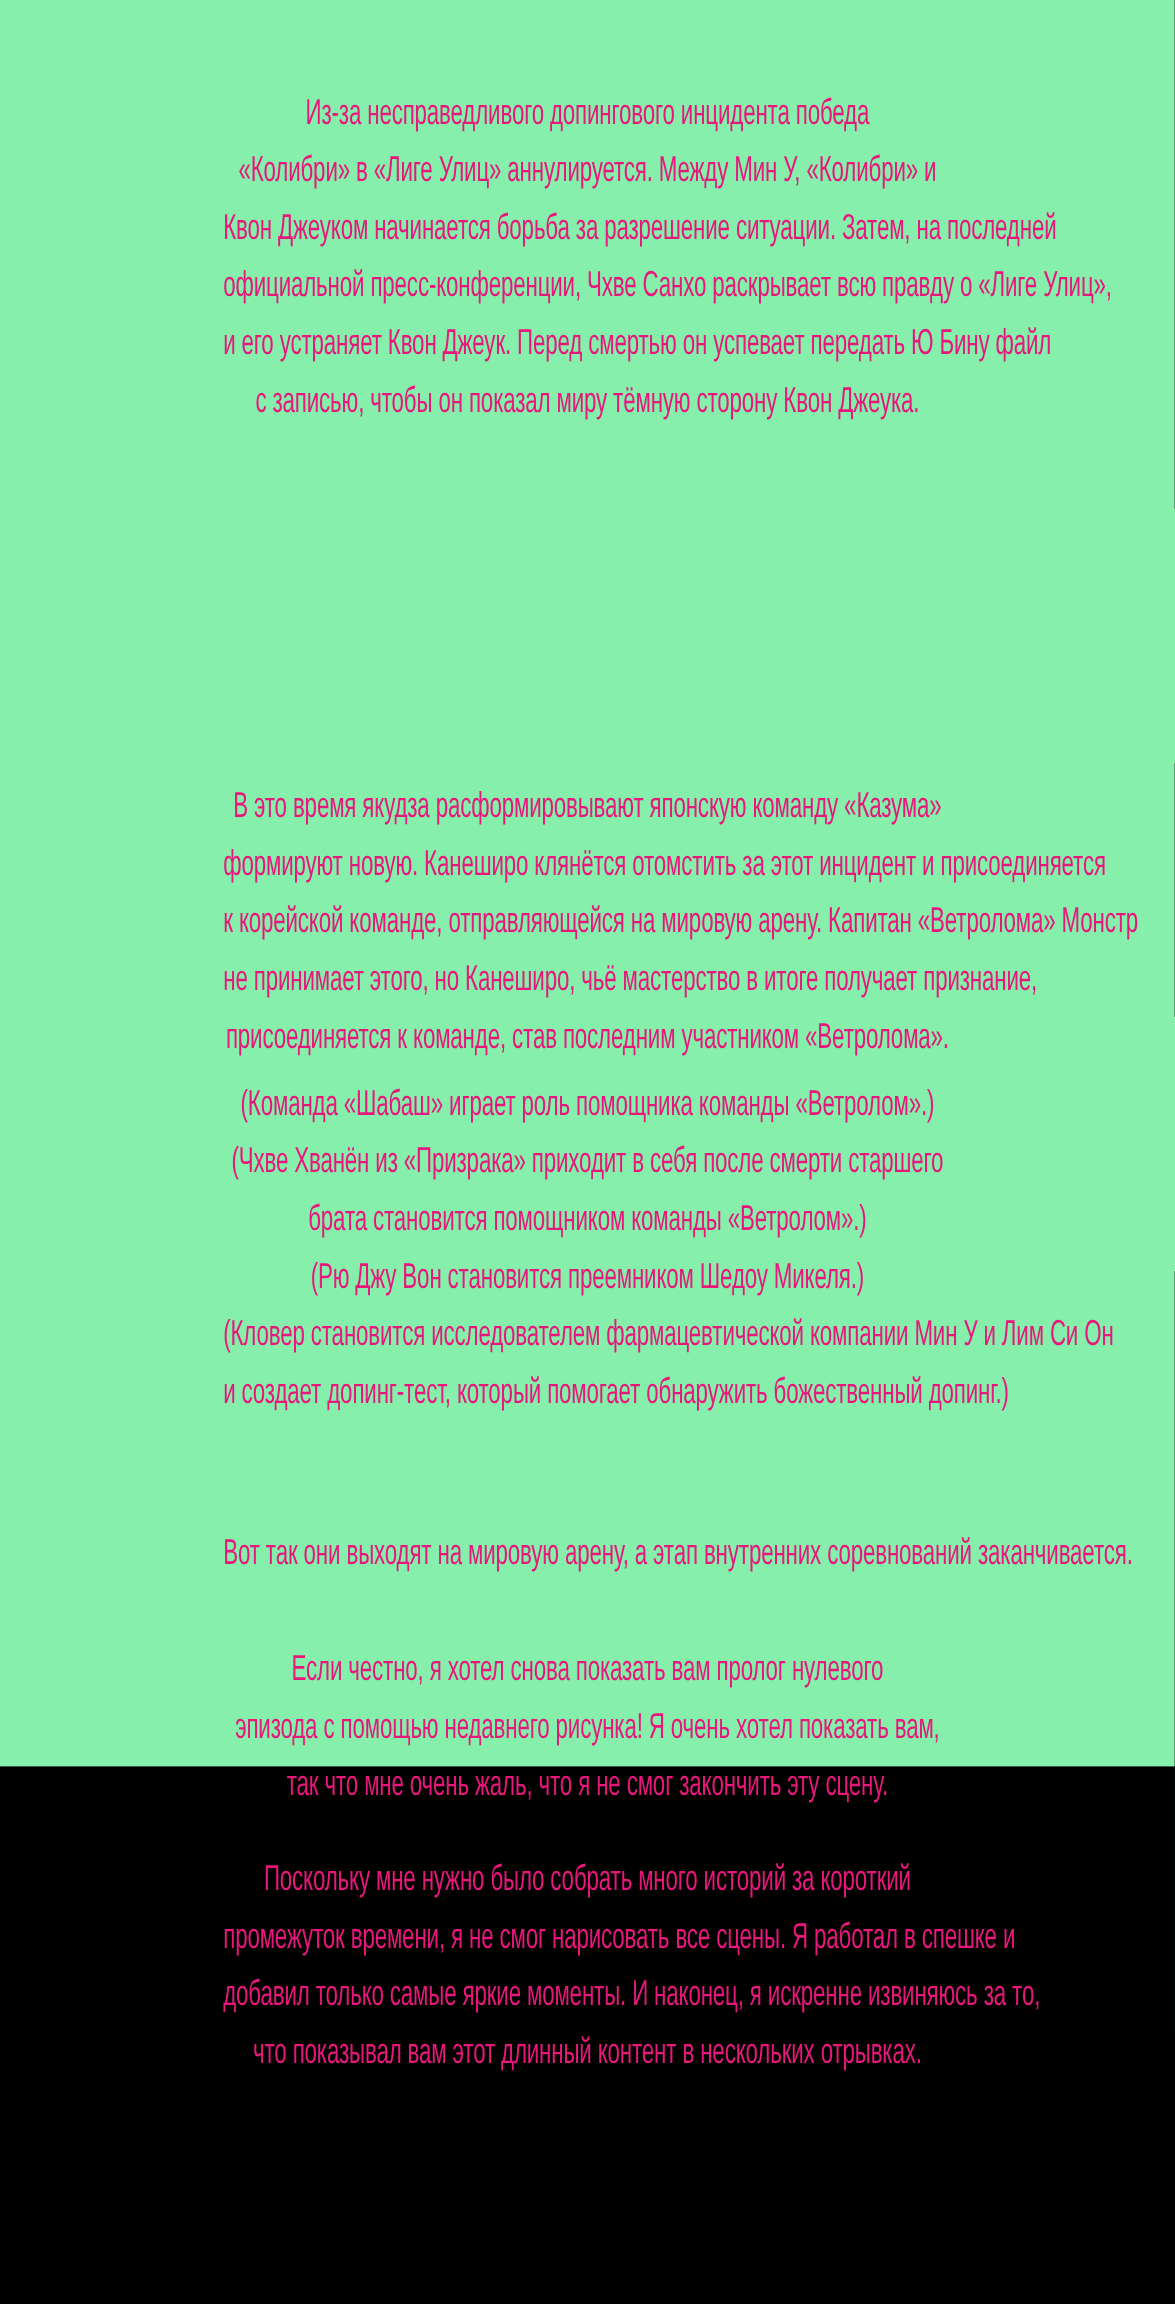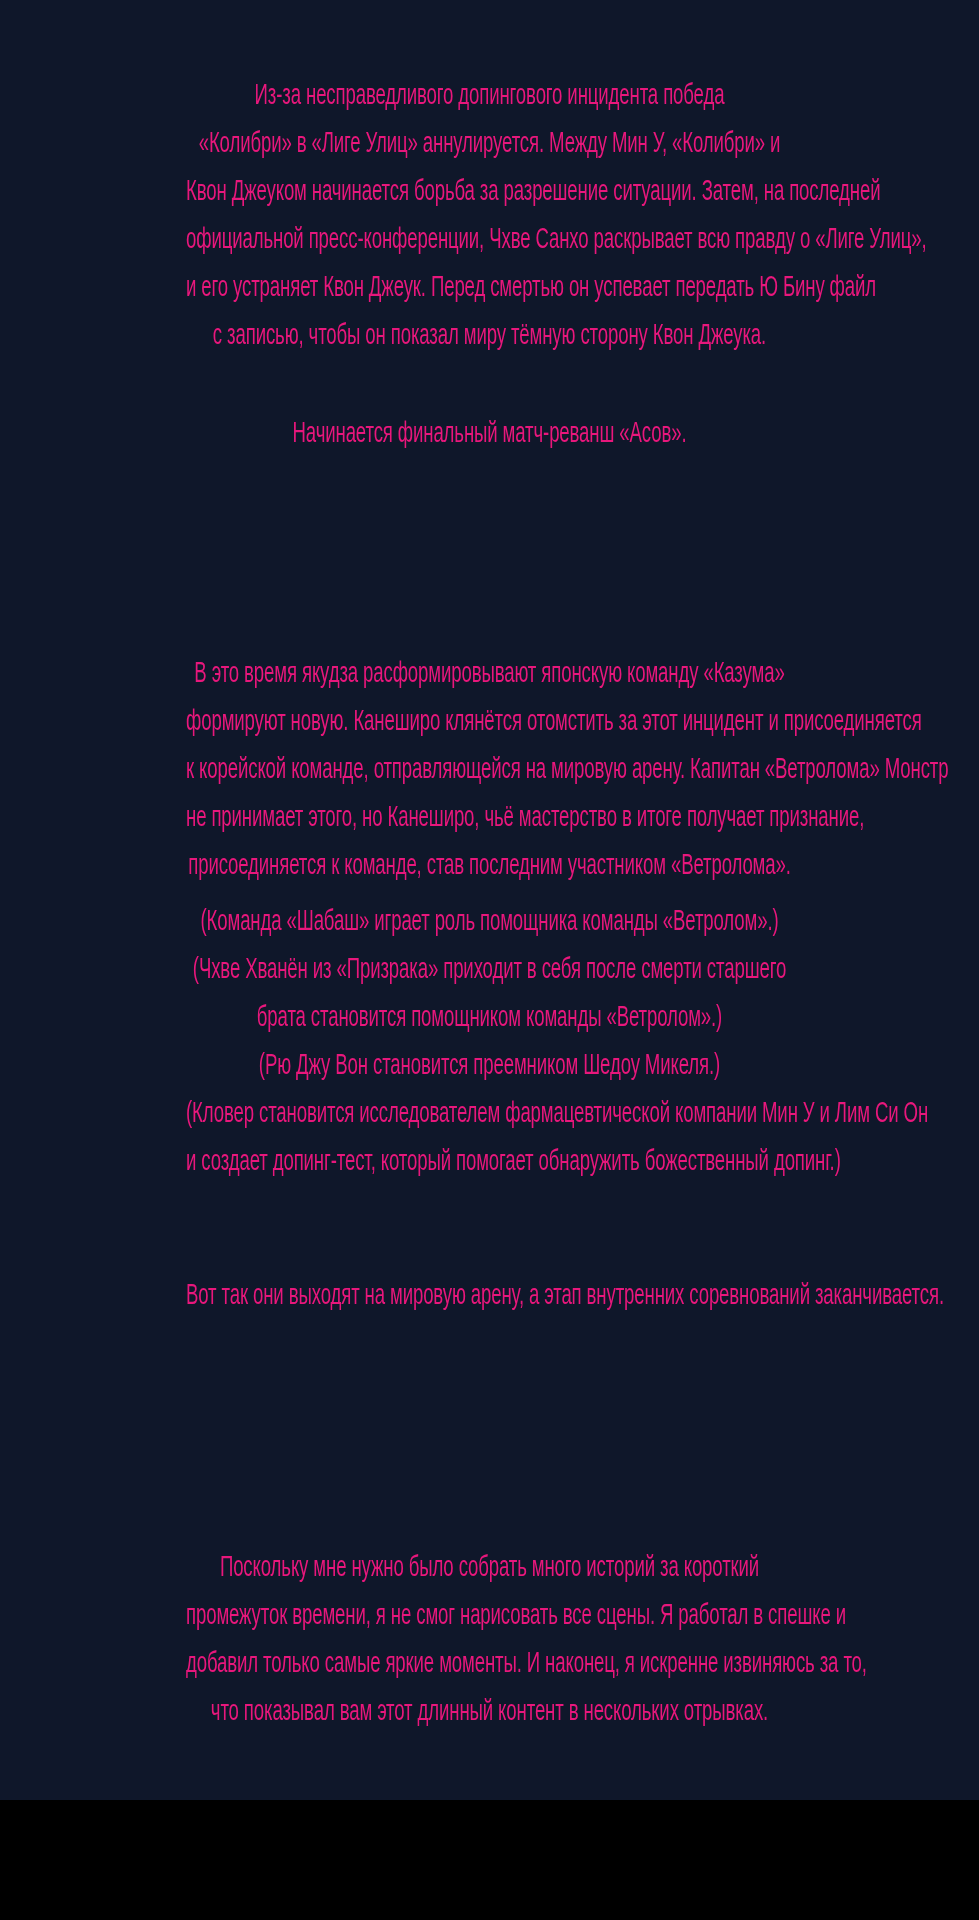--- a/index.html
+++ b/index.html
@@ -1,17 +1,17 @@
 <!DOCTYPE html>
 <html><head>
 <meta charset="utf-8">
 <style>
   html, body { margin:0; padding:0; background:#000; }
   body { width:979px; height:1920px; overflow:hidden; position:relative; }
-  .page { position:absolute; left:0; top:0; width:979px; height:1800px; background:#0f172a; }
+  .page { position:absolute; left:0; top:0; width:979px; height:1472px; background:#86efac; }
   .para { position:absolute; left:0; width:979px; text-align:center; }
   .line {
     display:block; height:48px; line-height:48px;
     font-family:"Liberation Sans", sans-serif;
     font-size:30px;
     color:#e8177c;
     white-space:nowrap;
     transform:scaleX(0.62);
     transform-origin:center;
     letter-spacing:-0.2px;
@@ -24,23 +24,20 @@
 
   <div class="para" style="top:70px">
     <span class="line">Из-за несправедливого допингового инцидента победа</span>
     <span class="line">«Колибри» в «Лиге Улиц» аннулируется. Между Мин У, «Колибри» и</span>
     <span class="line">Квон Джеуком начинается борьба за разрешение ситуации. Затем, на последней</span>
     <span class="line">официальной пресс-конференции, Чхве Санхо раскрывает всю правду о «Лиге Улиц»,</span>
     <span class="line">и его устраняет Квон Джеук. Перед смертью он успевает передать Ю Бину файл</span>
     <span class="line">с записью, чтобы он показал миру тёмную сторону Квон Джеука.</span>
   </div>
 
-  <div class="para" style="top:408px">
-    <span class="line">Начинается финальный матч-реванш «Асов».</span>
-  </div>
 
 
   <div class="para" style="top:648px">
     <span class="line">В это время якудза расформировывают японскую команду «Казума»</span>
     <span class="line">формируют новую. Канеширо клянётся отомстить за этот инцидент и присоединяется</span>
     <span class="line">к корейской команде, отправляющейся на мировую арену. Капитан «Ветролома» Монстр</span>
     <span class="line">не принимает этого, но Канеширо, чьё мастерство в итоге получает признание,</span>
     <span class="line">присоединяется к команде, став последним участником «Ветролома».</span>
   </div>
 
@@ -50,20 +47,25 @@
     <span class="line">брата становится помощником команды «Ветролом».)</span>
     <span class="line">(Рю Джу Вон становится преемником Шедоу Микеля.)</span>
     <span class="line">(Кловер становится исследователем фармацевтической компании Мин У и Лим Си Он</span>
     <span class="line">и создает допинг-тест, который помогает обнаружить божественный допинг.)</span>
   </div>
 
   <div class="para" style="top:1270px">
     <span class="line">Вот так они выходят на мировую арену, а этап внутренних соревнований заканчивается.</span>
   </div>
 
+  <div class="para" style="top:1367px">
+    <span class="line">Если честно, я хотел снова показать вам пролог нулевого</span>
+    <span class="line">эпизода с помощью недавнего рисунка! Я очень хотел показать вам,</span>
+    <span class="line">так что мне очень жаль, что я не смог закончить эту сцену.</span>
+  </div>
 
   <div class="para" style="top:1542px">
     <span class="line">Поскольку мне нужно было собрать много историй за короткий</span>
     <span class="line">промежуток времени, я не смог нарисовать все сцены. Я работал в спешке и</span>
     <span class="line">добавил только самые яркие моменты. И наконец, я искренне извиняюсь за то,</span>
     <span class="line">что показывал вам этот длинный контент в нескольких отрывках.</span>
   </div>
 
 
 </div>

